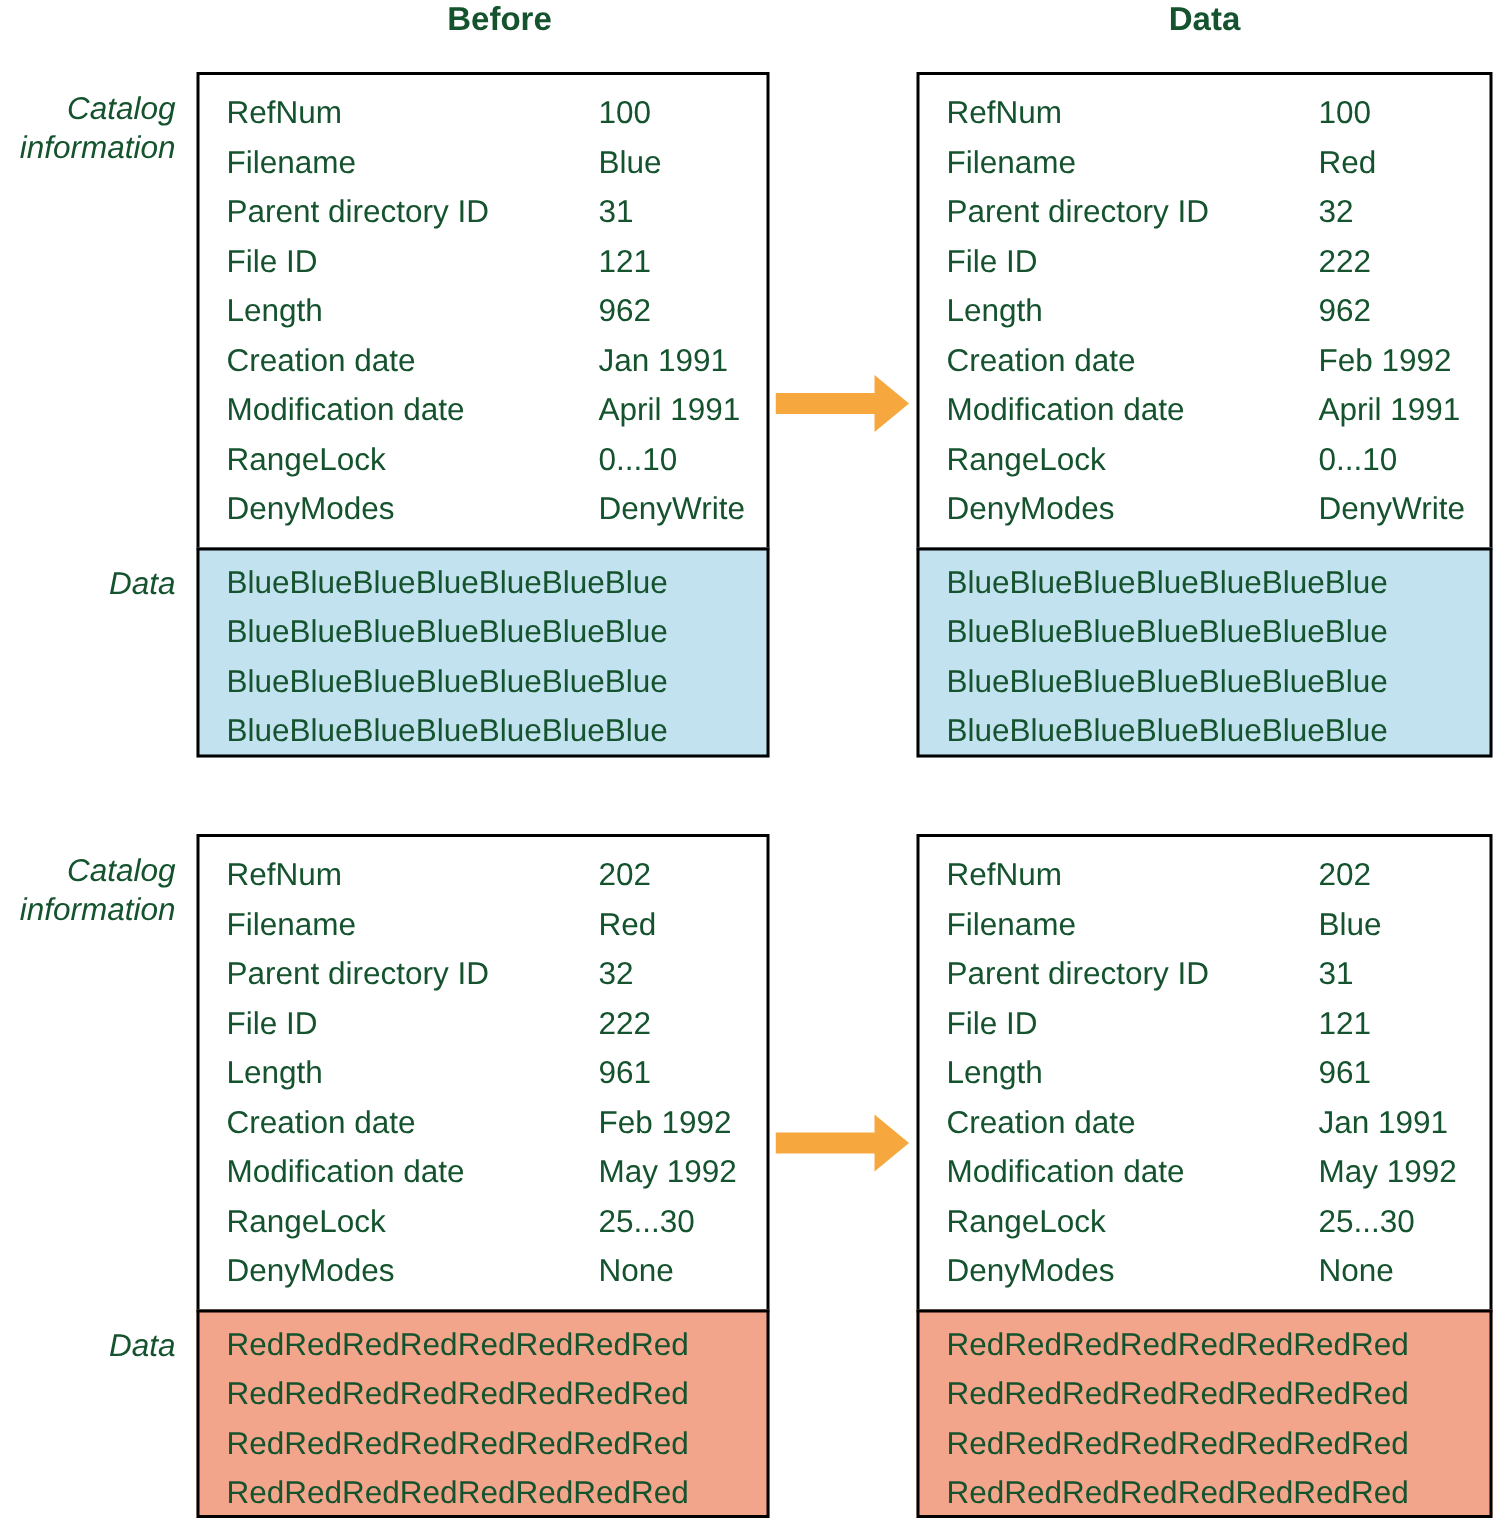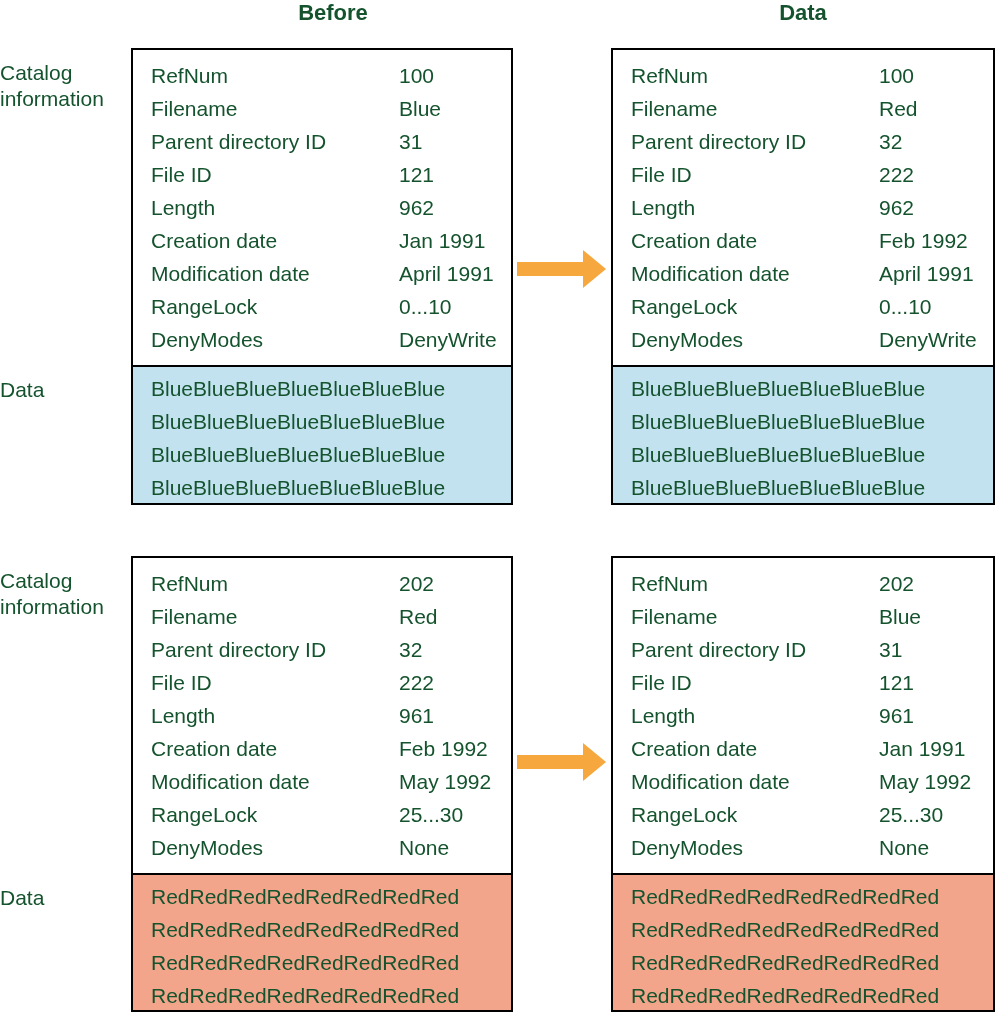--- a/index.html
+++ b/index.html
@@ -36,23 +36,24 @@
 
   .databox { padding: 5px 17px 0 18px; }
   .databox.blue { background: var(--blue-fill, #C2E2EF); }
   .databox.red  { background: var(--red-fill, #F3A58B); }
   .dataline { height: 33px; line-height: 33px; font-size: 21px; white-space: nowrap; }
 
   .sidelabel {
     position: absolute;
     left: 0;
     width: 117px;
-    text-align: left;
+    text-align: right;
     font-size: 21px;
     line-height: 26px;
+    font-style: italic;
   }
   .arrow { position: absolute; width: 90px; height: 40px; }
   .arrow svg { display: block; }
 </style>
 </head>
 <body>
 
 <div class="canvas">
 
   <div class="header before">Before</div>

